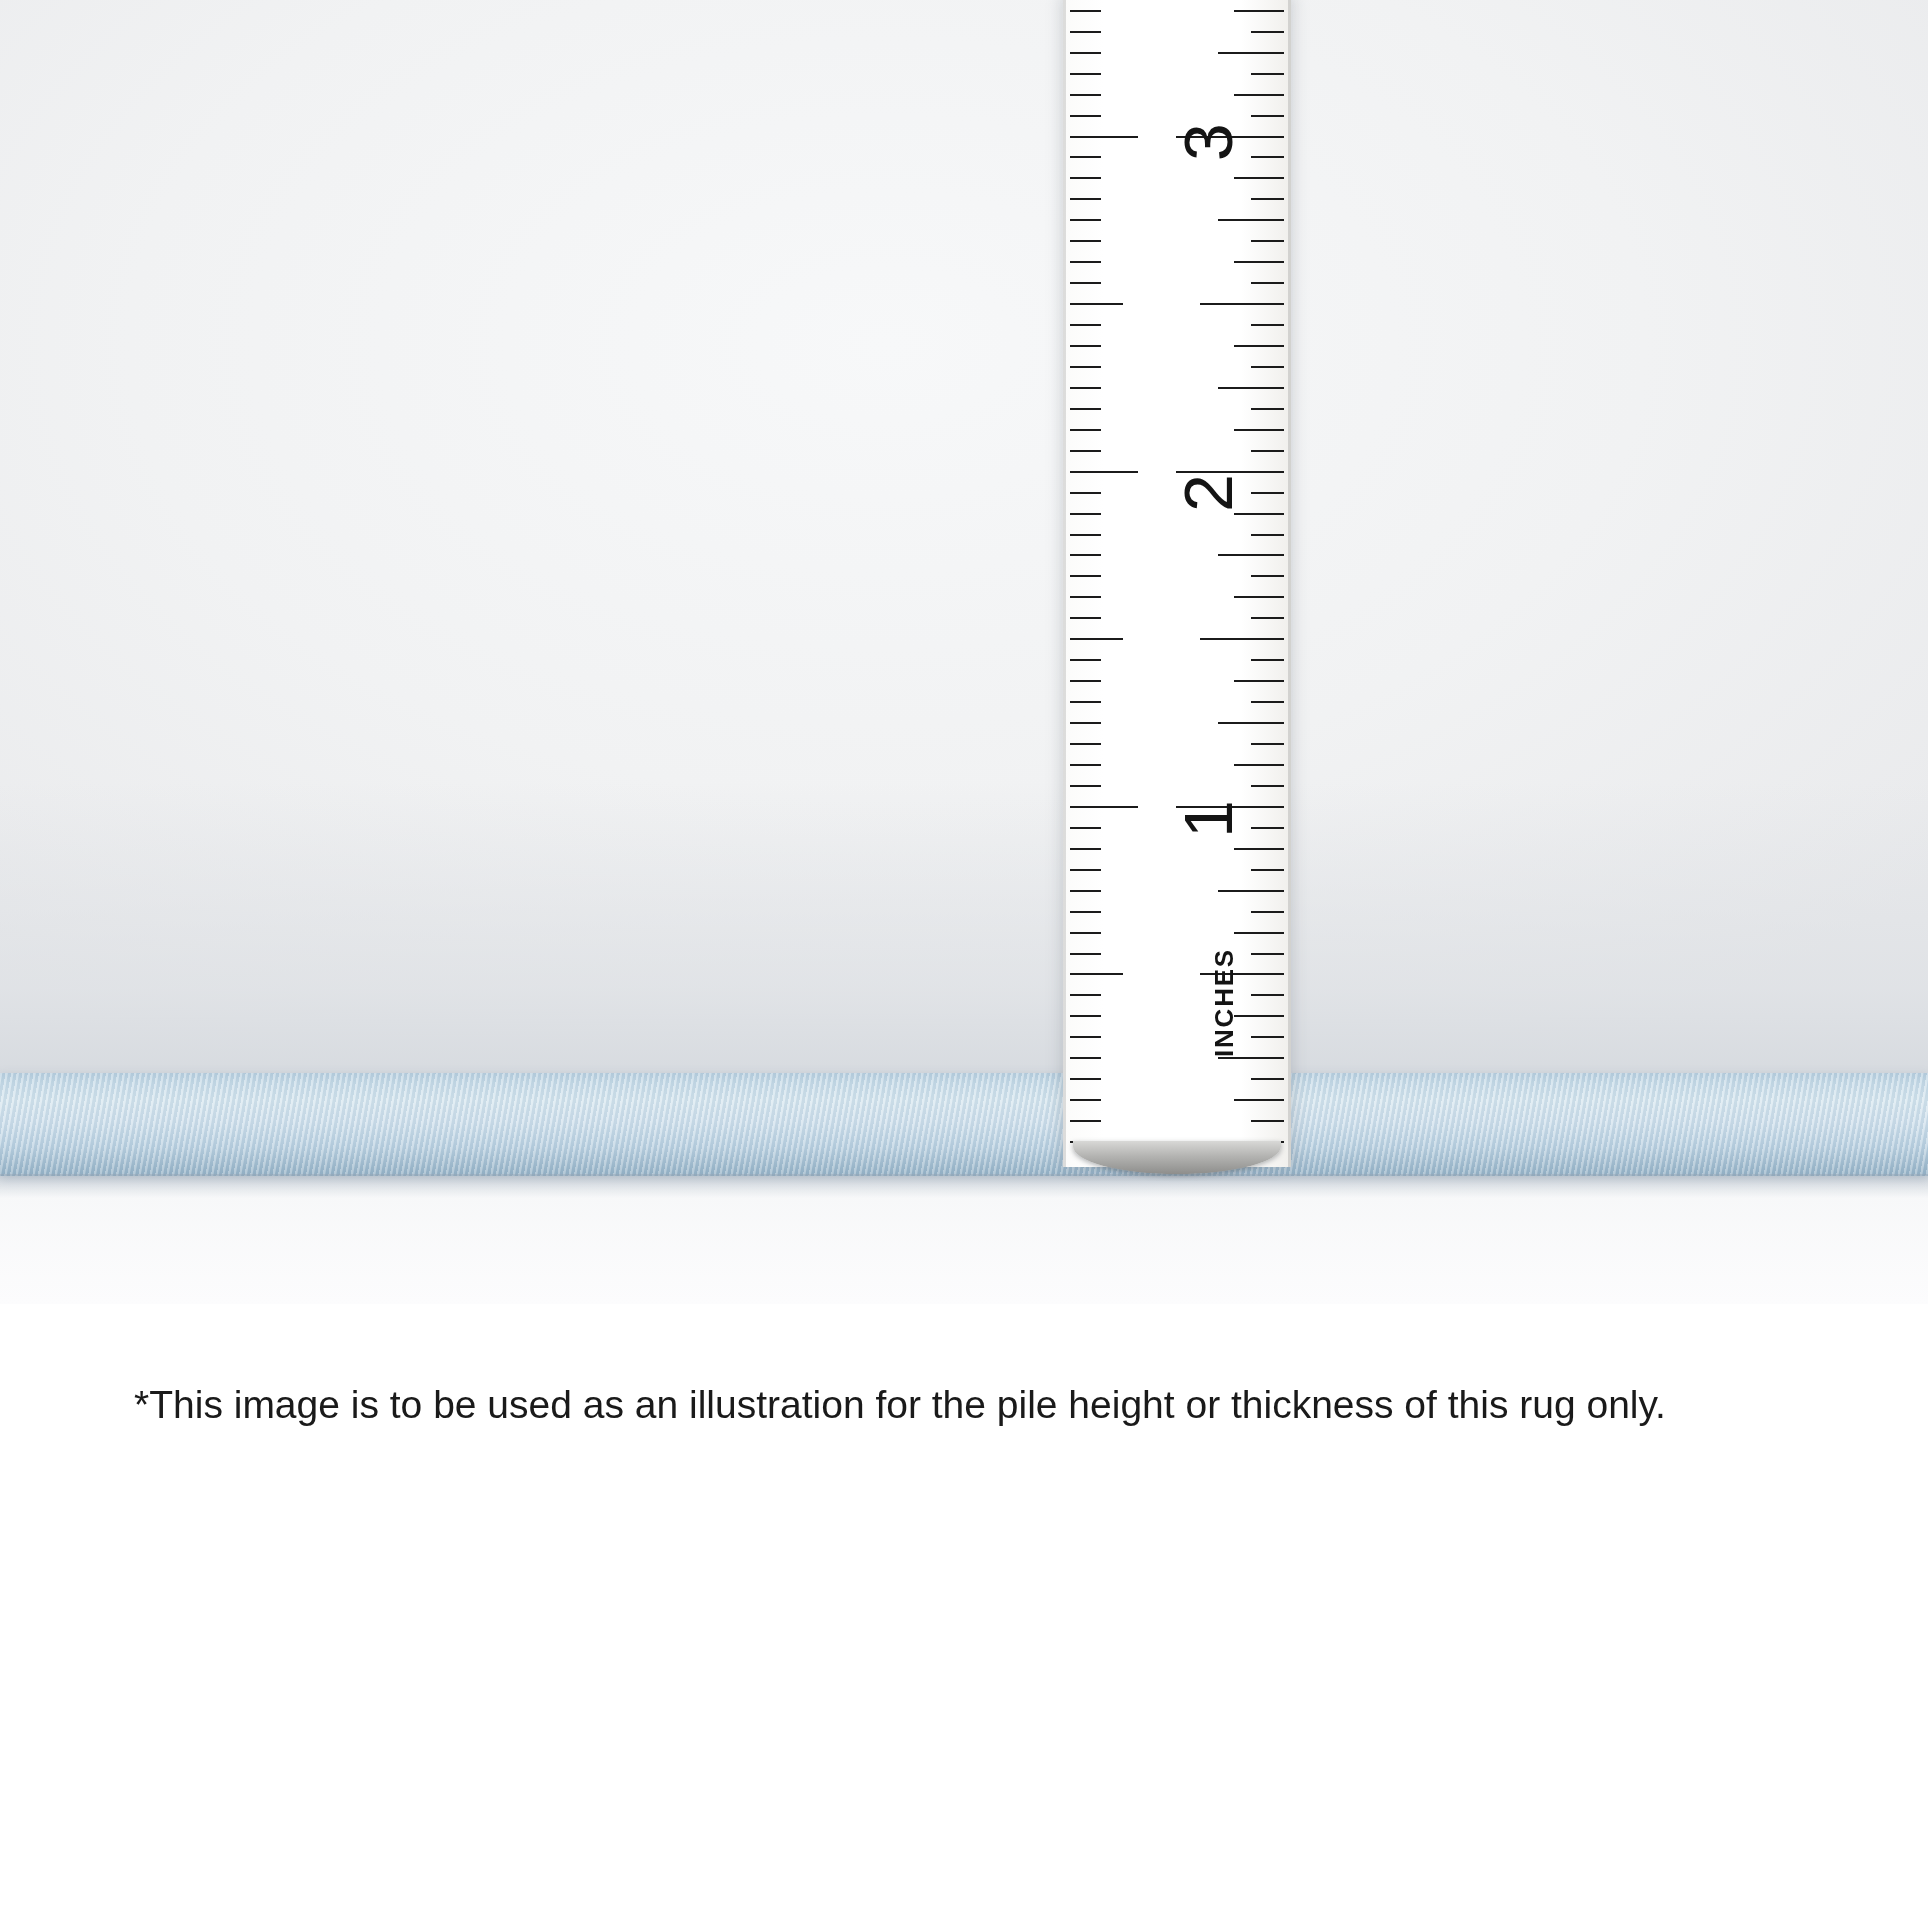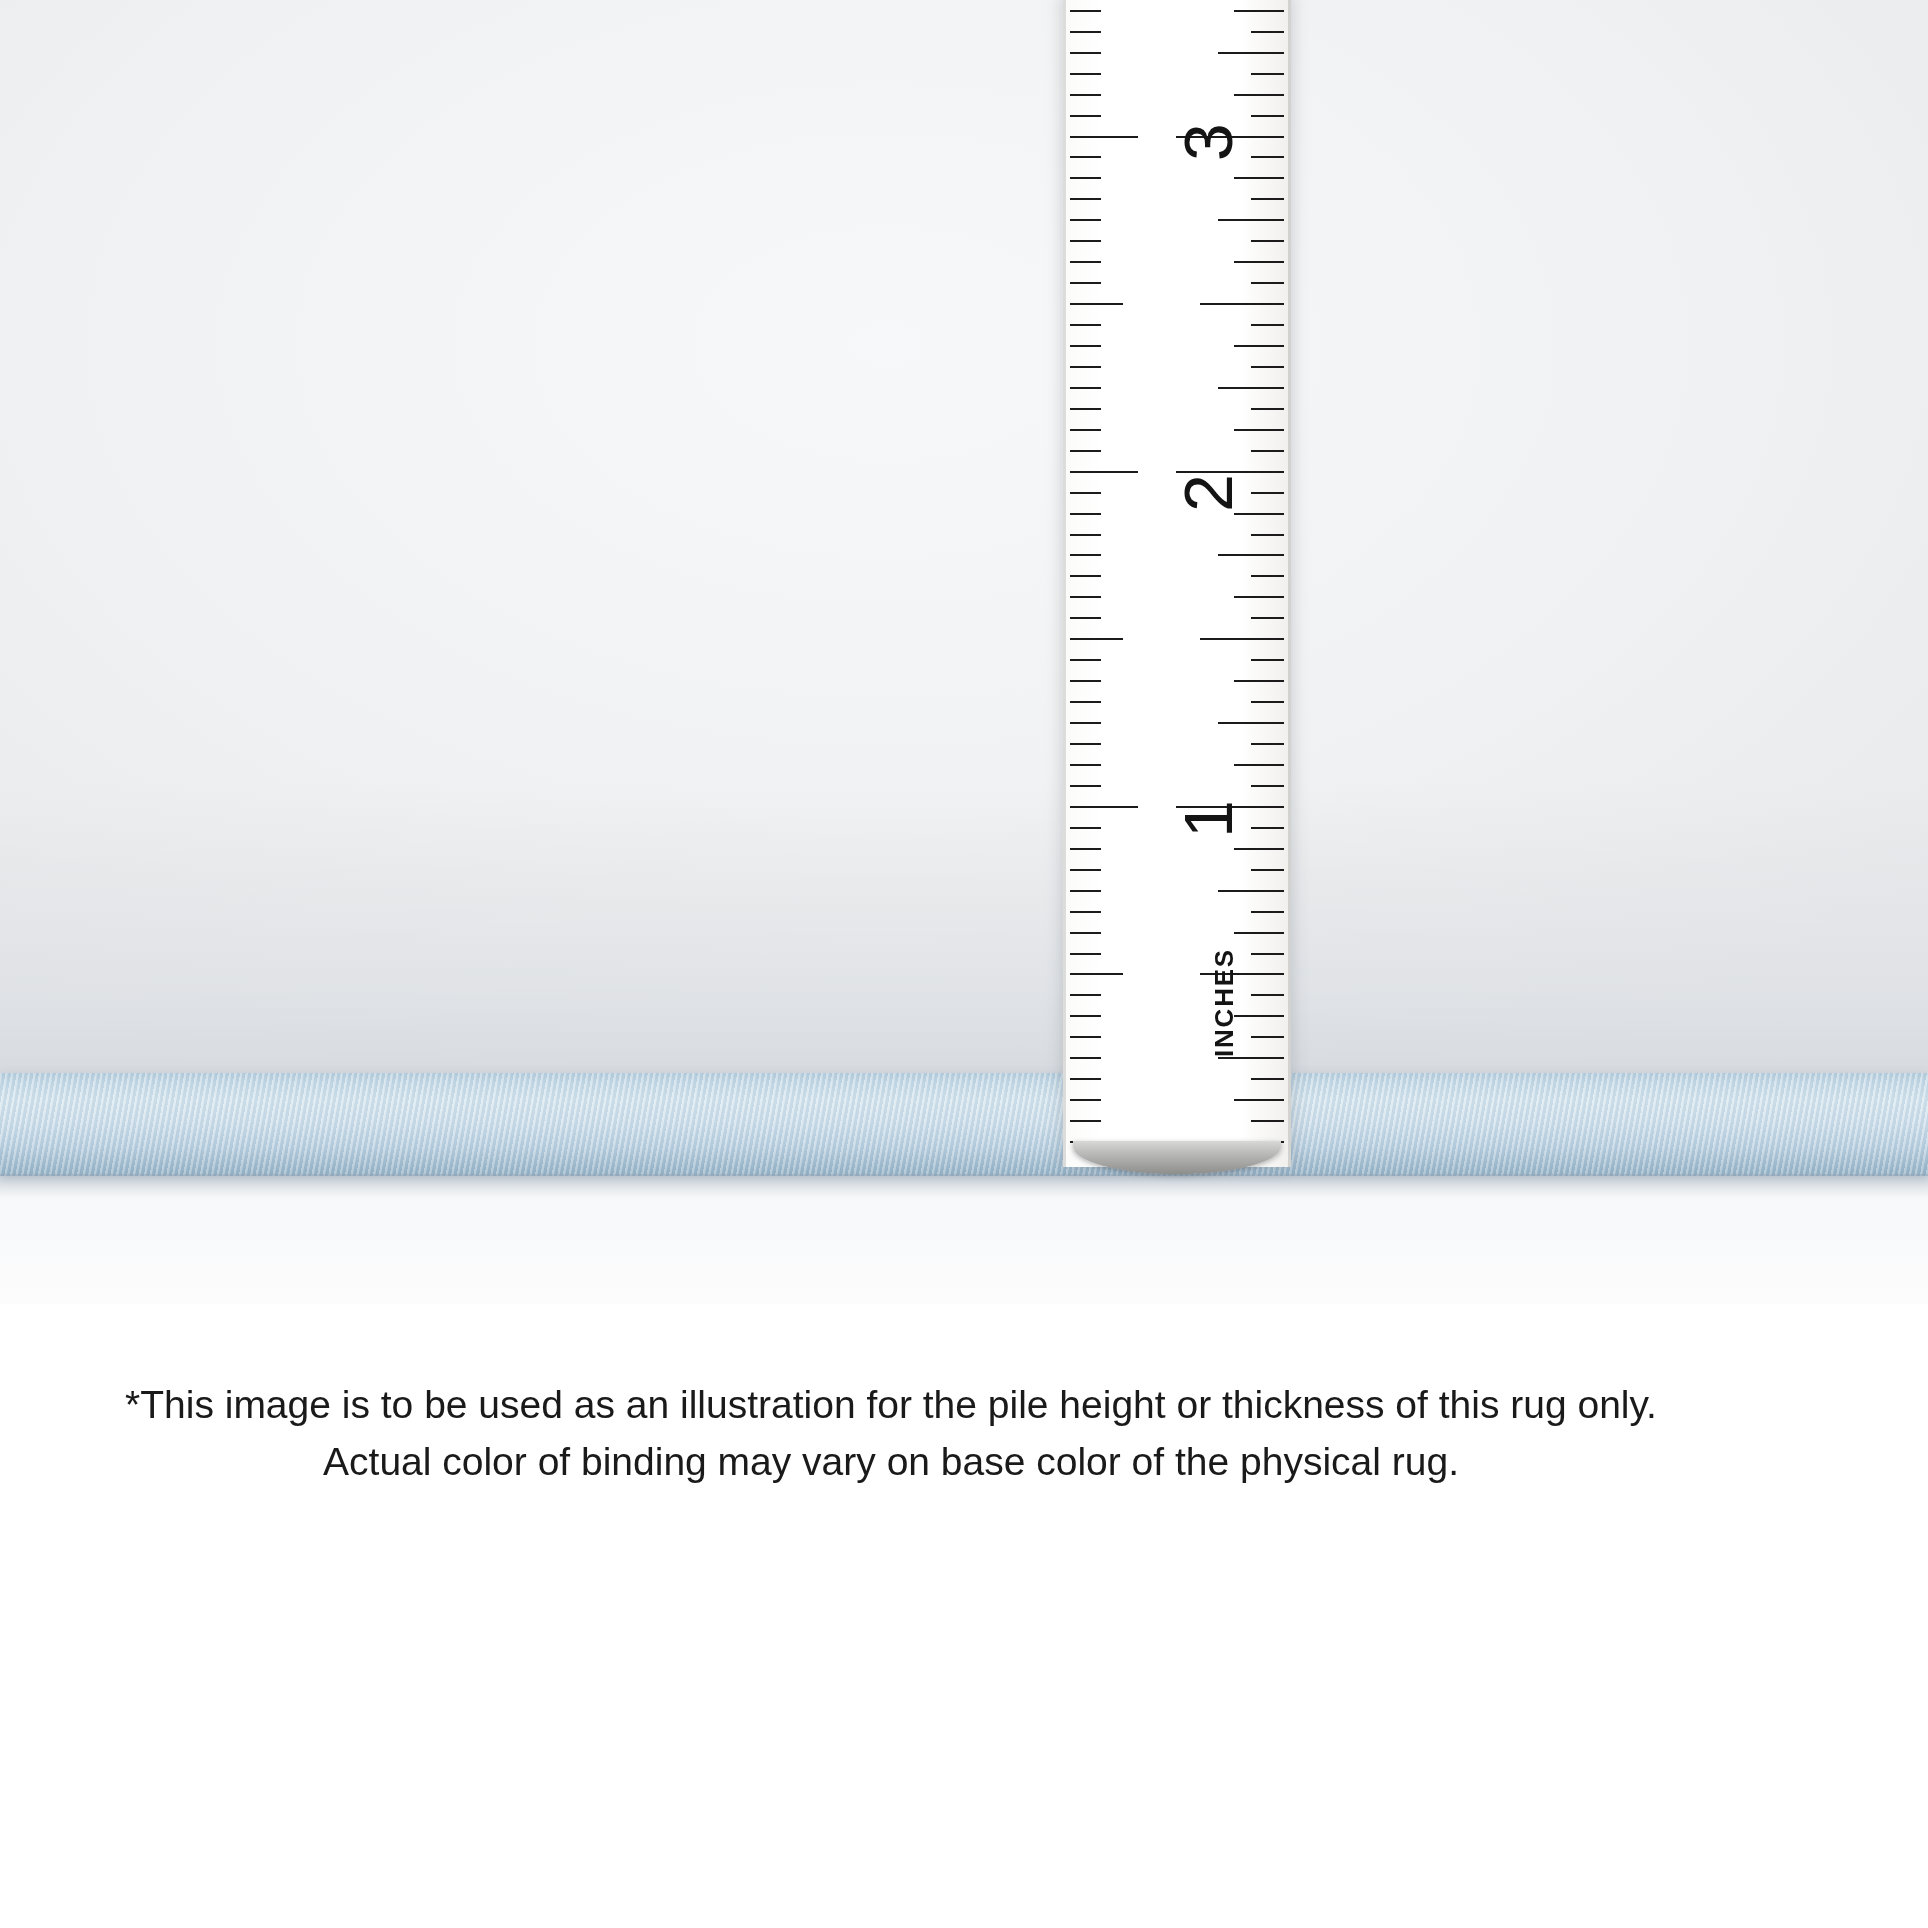--- a/index.html
+++ b/index.html
@@ -161,21 +161,21 @@
     width: 208px;
     height: 33px;
     background: linear-gradient(to bottom, #d8d8d6 0%, #b4b4b2 45%, #8e8e8c 100%);
     border-radius: 0 0 60% 60% / 0 0 100% 100%;
     box-shadow: 0 1.8px 5.5px rgba(90,95,100,0.45);
   }
 
   
   .caption {
     position: absolute;
-    left: 3px;
+    left: 12px;
     top: 1377px;
     width: 1776px;
     text-align: center;
     color: #1a1a1a;
     font-size: 39px;
     line-height: 1.45;
     font-family: "Liberation Sans", sans-serif;
   }
   .caption .line {
     display: block;
@@ -319,17 +319,16 @@
       <div class="num big" style="top: 785px;">1</div>
       <div class="num inches-label" style="top: 992px;">INCHES</div>
     </div>
 
     <div class="ruler-tip"></div>
 
   </div>
 
   <div class="caption">
     <span class="line">*This image is to be used as an illustration for the pile height or thickness of this rug only.</span>
-    <span class="line">Actual color of binding may vary on base color of the physical rug.</span>
   </div>
 
 </div>
 
 
 </body></html>

